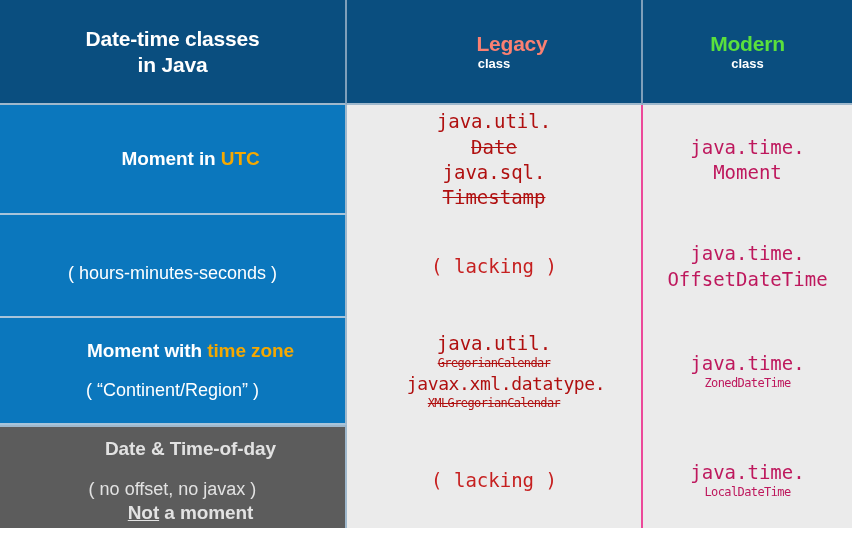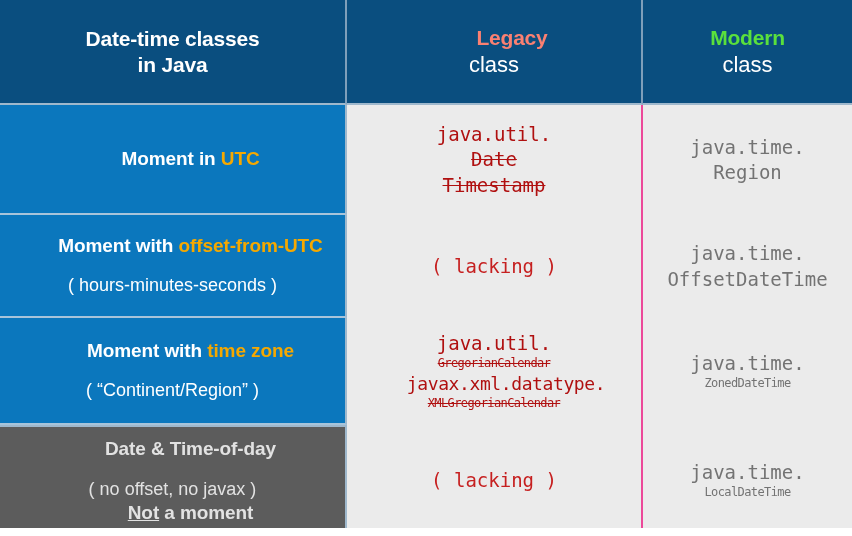--- a/index.html
+++ b/index.html
@@ -43,22 +43,22 @@
   }
   .hdr.col-label  { border-right: 2px solid #7f9fba; }
   .hdr.col-legacy { border-right: 2px solid #7f9fba; }
   .hdr-line1 {
     font-size: 21px;
     font-weight: bold;
     line-height: 1.22;
     letter-spacing: -0.2px;
   }
   .hdr-line2 {
-    font-size: 22px;
-    font-weight: normal;
+    font-size: 13px;
+    font-weight: bold;
     line-height: 1.25;
   }
   .accent-legacy { color: #fa8072; margin-left: 36px; }
   .accent-modern { color: #5ae03c; }
 
   
   .label-cell {
     background: #0b77bd;
     color: #ffffff;
     border-right: 2px solid #9fb8cc;
@@ -89,21 +89,21 @@
 
   
   .code-cell {
     background: #ebebeb;
     font-family: "DejaVu Sans Mono", monospace;
     padding: 0 6px;
   }
   .code-cell.col-legacy { border-right: 2px solid #ec4899; }
   .code-cell.legacy  { color: #b01010; }
   .code-cell.modern  { color: #0a7a18; }
-  .code-cell.modern  { color: #737373; }
+  .code-cell.modern  { color: #be185d; }
 
   .pkg {
     font-size: 19px;
     font-weight: normal;
     line-height: 1.33;
     white-space: nowrap;
   }
   .cls {
     font-size: 19px;
     font-weight: normal;
@@ -144,32 +144,32 @@
 
     <div class="cell label-cell">
       <div class="label-main"><span>Moment in </span><span class="accent-amber">UTC</span></div>
     </div>
     <div class="cell code-cell legacy col-legacy">
       <div class="grp">
         <div class="pkg">java.util.</div>
         <div class="cls struck">Date</div>
       </div>
       <div class="grp">
+        <div class="pkg">java.sql.</div>
         <div class="cls struck">Timestamp</div>
       </div>
     </div>
     <div class="cell code-cell modern">
       <div class="grp">
         <div class="pkg">java.time.</div>
-        <div class="cls">Region</div>
+        <div class="cls">Moment</div>
       </div>
     </div>
 
     <div class="cell label-cell">
-      <div class="label-main"><span>Moment with </span><span class="accent-amber">offset-from-UTC</span></div>
       <div class="label-sub">( hours-minutes-seconds )</div>
     </div>
     <div class="cell code-cell legacy col-legacy">
       <div class="lacking">( lacking )</div>
     </div>
     <div class="cell code-cell modern">
       <div class="grp">
         <div class="pkg">java.time.</div>
         <div class="cls">OffsetDateTime</div>
       </div>

